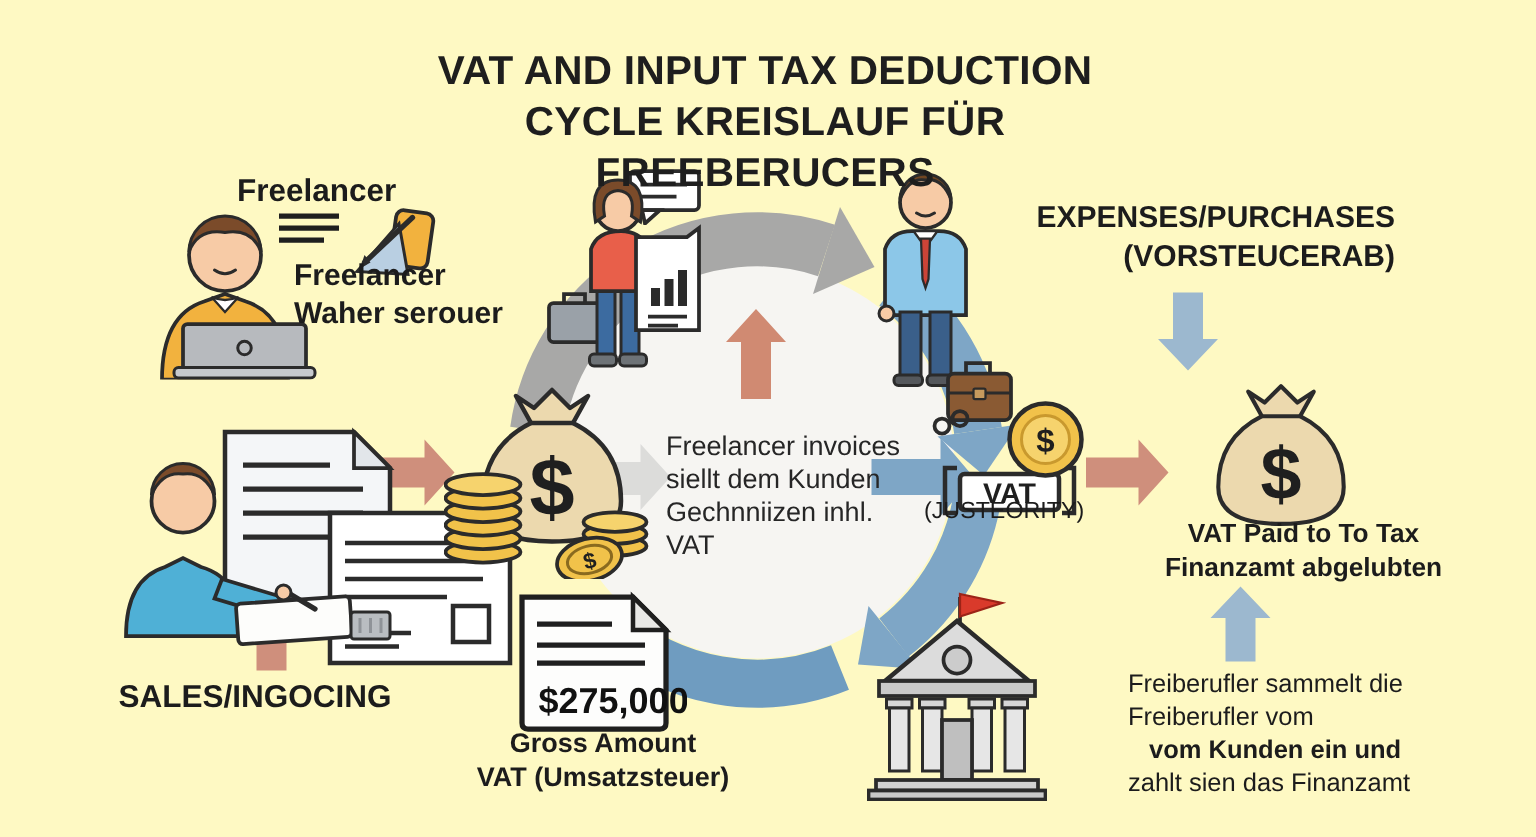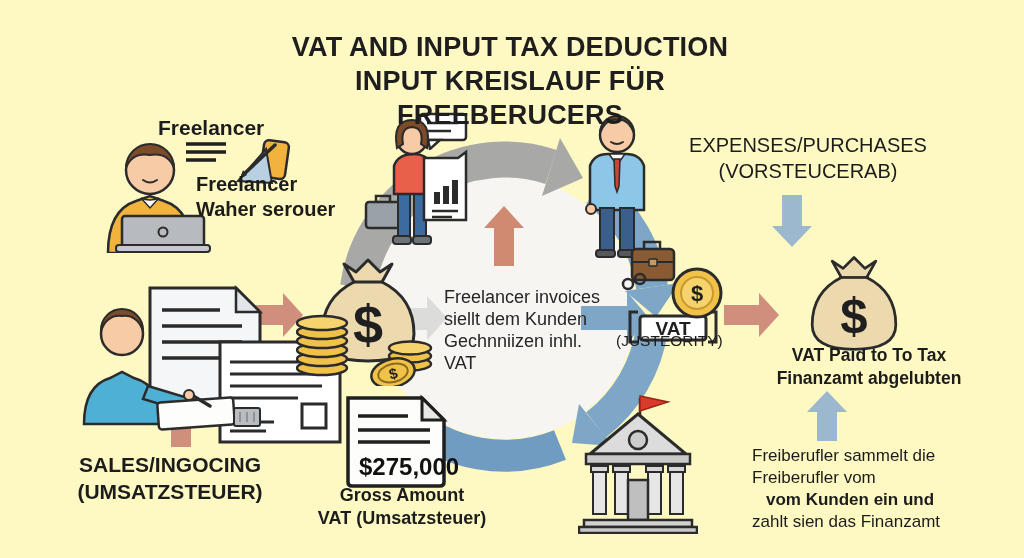--- a/index.html
+++ b/index.html
@@ -5,21 +5,21 @@
   html,body{margin:0;padding:0;background:#e9e8e6;}
   #stage{position:relative;width:1024px;height:558px;background:#fef9c3;overflow:hidden;
          font-family:"Liberation Sans", sans-serif;color:#1c1c1c;}
   .abs{position:absolute;}
   svg{display:block;}
   .title{left:250px;top:30px;width:520px;text-align:center;font-weight:bold;
          font-size:27px;line-height:1.26;letter-spacing:.2px;color:#1e1e1e;z-index:5;}
   .lbl{z-index:5;}
   .lbl-freelancer{left:158px;top:116px;font-size:21px;font-weight:bold;}
   .lbl-freelancer-sub{left:196px;top:172px;font-size:20px;font-weight:bold;line-height:1.25;}
-  .lbl-expenses{left:686px;top:132px;width:244px;text-align:center;font-size:20px;font-weight:normal;line-height:1.3;}
+  .lbl-expenses{left:686px;top:132px;width:244px;text-align:right;font-size:20px;font-weight:bold;line-height:1.3;}
   .lbl-sales{left:48px;top:452px;width:244px;text-align:center;font-size:21px;font-weight:bold;line-height:1.28;}
   .lbl-center{left:444px;top:287px;width:160px;font-size:18px;line-height:1.22;color:#262626;}
   .lbl-authority{left:616px;top:332px;width:126px;font-size:15.5px;color:#1c1c1c;}
   .lbl-vatpaid{left:775px;top:344px;width:188px;text-align:center;font-size:17.5px;font-weight:bold;line-height:1.3;}
   .lbl-gross{left:314px;top:484px;width:176px;text-align:center;font-size:18px;font-weight:bold;line-height:1.3;}
   .lbl-collect{left:752px;top:445px;width:210px;font-size:17px;line-height:1.3;color:#1c1c1c;}
   .lbl-collect .indent{margin-left:14px;font-weight:bold;}
   .icon{z-index:4;}
   .arrows{left:0;top:0;z-index:1;}
 </style>
@@ -55,21 +55,21 @@
     <polygon points="581,306 627,306 627,292 649,318 627,344 627,330 581,330" fill="#7ea6c6"></polygon>
     <polygon points="724,305 759,305 759,293 779,315 759,337 759,325 724,325" fill="#cf8f7c"></polygon>
     <polygon points="171,447 171,413 160,413 181,393 202,413 191,413 191,447" fill="#cf8f7c"></polygon>
     <polygon points="494,266 494,228 484,228 504,206 524,228 514,228 514,266" fill="#d08a72"></polygon>
     <polygon points="782,195 782,226 772,226 792,247 812,226 802,226 802,195" fill="#9cb8cf"></polygon>
     <polygon points="817,441 817,412 807,412 827,391 847,412 837,412 837,441" fill="#9cb8cf"></polygon>
   </svg>
 
   <div class="abs title">
     <div>VAT AND INPUT TAX DEDUCTION</div>
-    <div>INPUT KREISLAUF FÜR FREEBERUCERS</div>
+    <div>CYCLE KREISLAUF FÜR FREEBERUCERS</div>
   </div>
 
   <div class="abs lbl lbl-freelancer">Freelancer</div>
 
   <svg class="abs icon" style="left:92px;top:128px;" width="170" height="125" viewBox="0 0 170 125">
     <circle cx="58" cy="42" r="24" fill="#f7cba6" stroke="#2b2b2b" stroke-width="2.5"></circle>
     <path d="M34 40 A24 24 0 0 1 82 40 Q76 24 58 27 Q40 24 34 40 Z" fill="#7b4b2a" stroke="#2b2b2b" stroke-width="2"></path>
     <path d="M51 52 Q58 57 65 52" fill="none" stroke="#2b2b2b" stroke-width="2" stroke-linecap="round"></path>
     <path d="M16 125 Q16 82 44 73 L58 68 L72 73 Q100 82 100 125 Z" fill="#f2b23e" stroke="#2b2b2b" stroke-width="2.5"></path>
     <path d="M49 70 L58 80 L67 70 Q58 74 49 70 Z" fill="#ffffff" stroke="#2b2b2b" stroke-width="1.5"></path>
@@ -164,21 +164,20 @@
       <rect x="88" y="118" width="76" height="27" rx="3" transform="rotate(-4 126 131)" fill="#fdfdfb" stroke="#2b2b2b" stroke-width="2.5"></rect>
       <path d="M120 112 L140 124" stroke="#2b2b2b" stroke-width="3.5" stroke-linecap="round"></path>
       <circle cx="119" cy="113" r="5" fill="#f7cba6" stroke="#2b2b2b" stroke-width="2"></circle>
       <rect x="164" y="126" width="26" height="18" rx="2" fill="#b9bdc1" stroke="#2b2b2b" stroke-width="2"></rect>
       <path d="M170 130 v10 M177 130 v10 M184 130 v10" stroke="#8f9398" stroke-width="2"></path>
     </g>
   </svg>
 
   <div class="abs lbl lbl-sales">
     <div>SALES/INGOCING</div>
-    <div>(UMSATZSTEUER)</div>
   </div>
 
   <svg class="abs icon" style="left:296px;top:248px;" width="138" height="138" viewBox="0 0 138 138">
     <path d="M58 34 L48 16 L60 24 L72 12 L84 24 L96 16 L86 34 Q118 50 118 86 Q118 113 72 113 Q26 113 26 86 Q26 50 58 34 Z" stroke="#2b2b2b" stroke-width="3" stroke-linejoin="round" fill="#ecd9ae"></path>
     <path d="M56 34 H88" stroke="#2b2b2b" stroke-width="3"></path>
     <text x="72" y="95" text-anchor="middle" font-size="54" font-weight="bold" fill="#1f1f1f">$</text>
     <g>
       <ellipse cx="26" cy="120" rx="25" ry="7" stroke="#2b2b2b" stroke-width="2.5" fill="#f1c24a"></ellipse>
       <ellipse cx="26" cy="111" rx="25" ry="7" stroke="#2b2b2b" stroke-width="2.5" fill="#f1c24a"></ellipse>
       <ellipse cx="26" cy="102" rx="25" ry="7" stroke="#2b2b2b" stroke-width="2.5" fill="#f1c24a"></ellipse>

